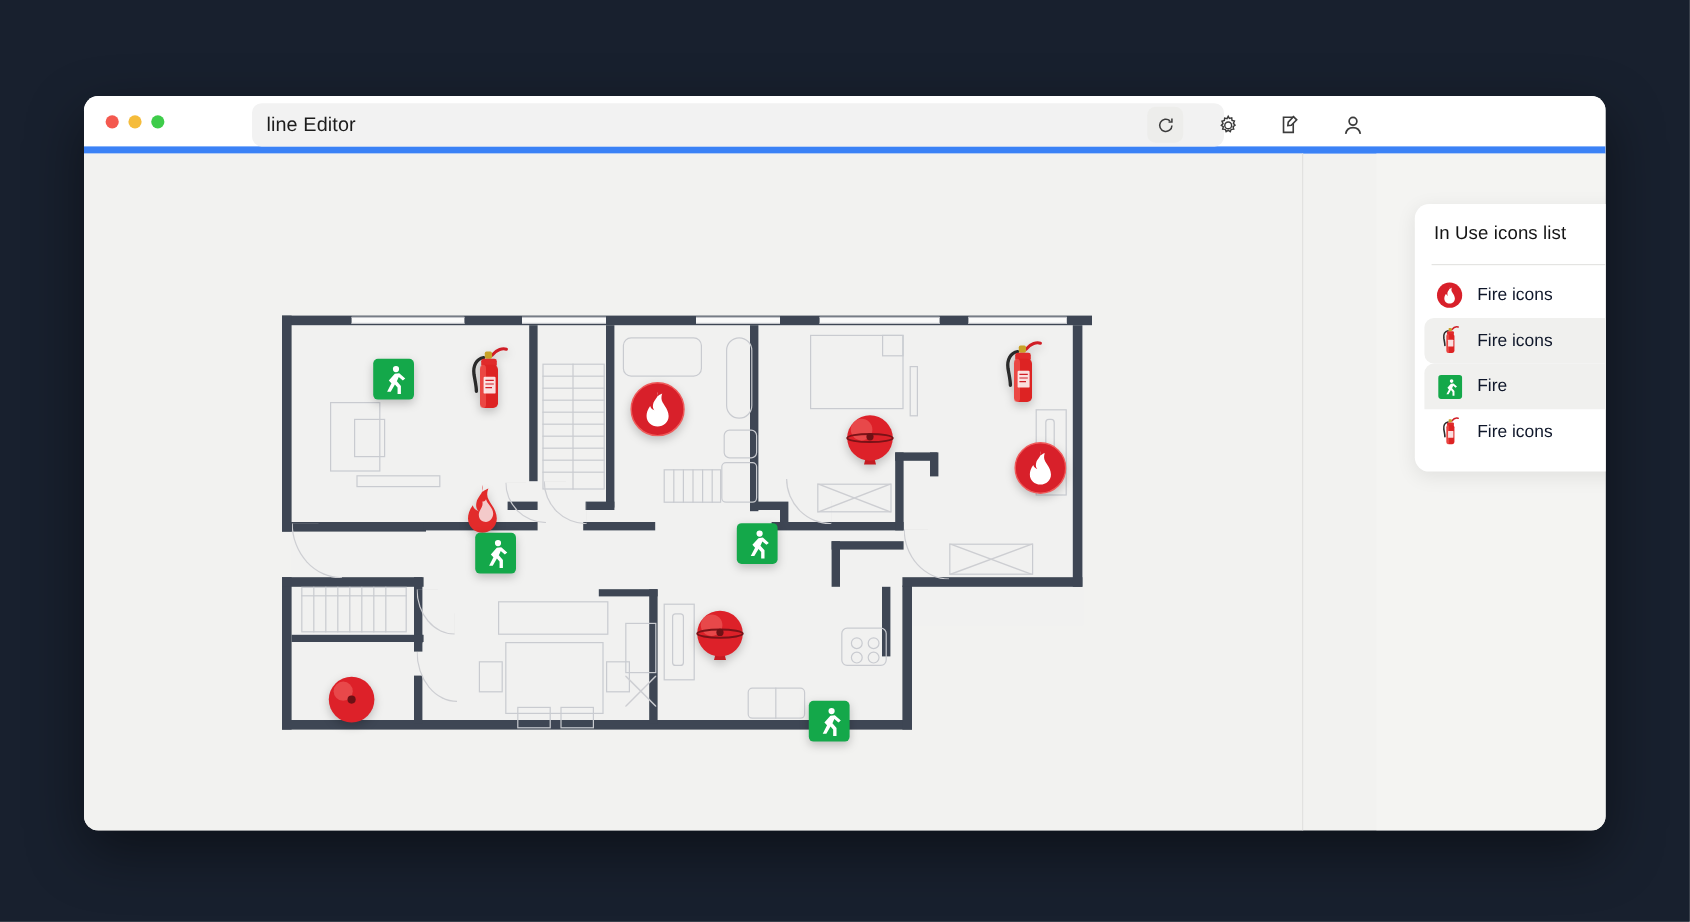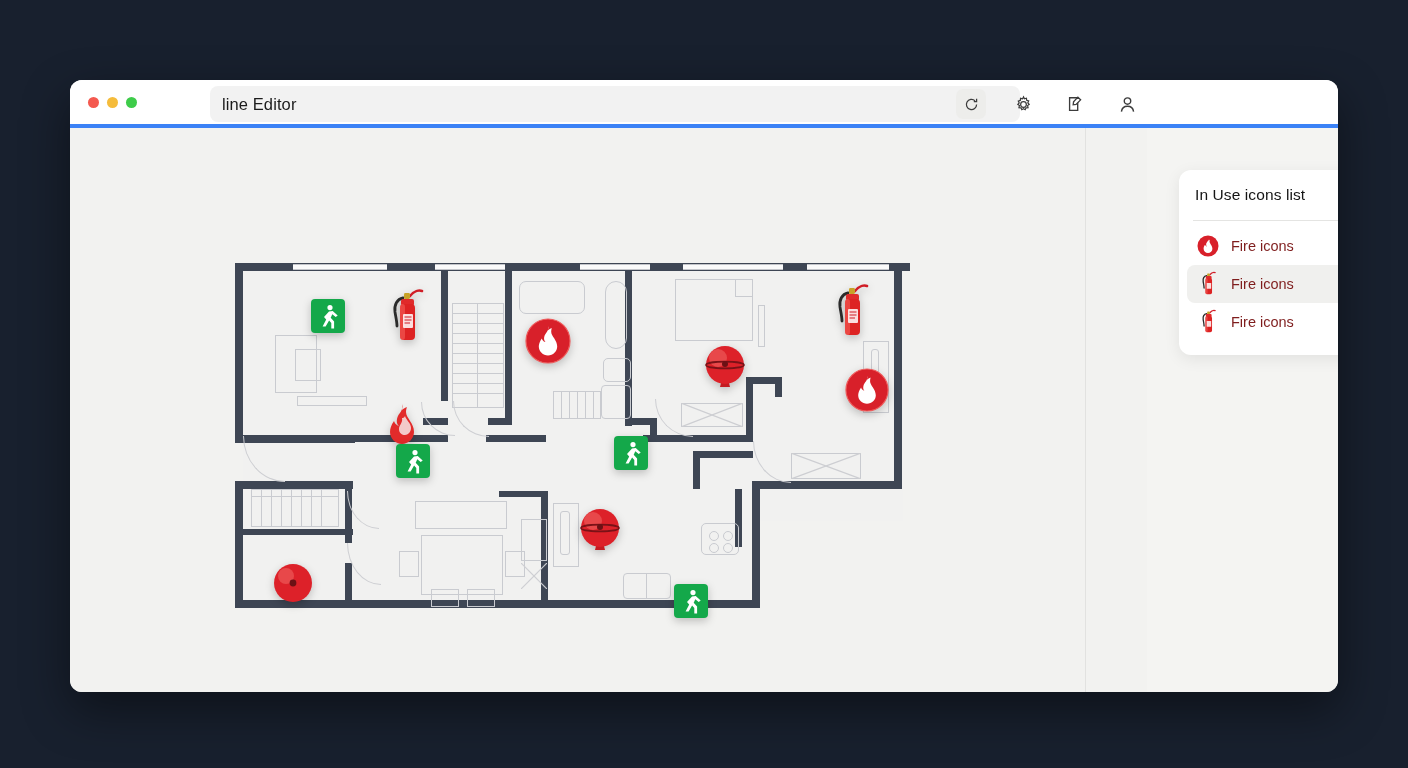--- a/index.html
+++ b/index.html
@@ -17,21 +17,21 @@
     width: 1268px; height: 612px;
     background: #f2f2f0;
     border-radius: 12px;
     box-shadow: 0 18px 48px rgba(0,0,0,.45);
     overflow: hidden;
   }
   .titlebar {
     position: relative; height: 48px;
     background: #ffffff;
     display: flex; align-items: center;
-    border-bottom: 4px solid #3b82f6;
+    border-bottom: 6px solid #3b82f6;
   }
   .traffic { display: flex; gap: 8px; padding-left: 18px; }
   .dot { width: 11px; height: 11px; border-radius: 50%; }
   .dot.r { background: #f4594f; }
   .dot.y { background: #f5bc3b; }
   .dot.g { background: #3ecc4a; }
 
   .urlfield {
     position: absolute; left: 140px; top: 6px;
     width: 810px; height: 36px;
@@ -92,21 +92,21 @@
     border-radius: 8px;
   }
   .list-item.sel { background: #f0f0ee; }
   .list-item.sel-top { background:#f0f0ee; border-radius:8px 8px 0 0; }
   .list-item.sel-bot { background:#f0f0ee; border-radius:0 0 8px 8px; }
   .li-icon {
     width: 26px; height: 26px; margin-right: 10px;
     display: flex; align-items: center; justify-content: center;
     flex: 0 0 26px;
   }
-  .li-label { font-size: 14.5px; color: #7f1d1d; }
+  .li-label { font-size: 14.5px; color: #0f172a; }
 
   
   .pscroll {
     position: absolute; right: 9px; top: 25px;
     width: 7px; height: 200px;
     background: #d8d8d6; border-radius: 4px;
   }
 
   
   .wall { position: absolute; background: #3e4654; }
@@ -440,20 +440,30 @@
                   <rect x="11" y="11" width="13" height="7" rx="2" fill="#e02a2a"></rect>
                   <rect x="10" y="16" width="15" height="36" rx="4" fill="#dd2323"></rect>
                   <rect x="10" y="16" width="5" height="36" rx="3" fill="#f25a55" opacity=".6"></rect>
                   <rect x="13" y="27" width="10" height="13" rx="1" fill="#fff" opacity=".85"></rect>
                 </svg>
             </span>
             <span class="li-label">Fire icons</span>
           </div>
 
 
+          <div class="list-item sel-top">
+            <span class="li-icon">
+              <svg width="21" height="21" viewBox="0 0 36 36">
+                  <rect x="1" y="1" width="34" height="34" rx="4" fill="#14a84a"></rect>
+                  <path d="M20 7a2.6 2.6 0 1 1 0 5.2A2.6 2.6 0 0 1 20 7z" fill="#fff"></path>
+                  <path d="M19 13.5l-5 5.5 2.2 2.4-3.6 7h3l3.5-6 2.2 2.6v5.4h2.8v-6.8l-3.4-3.8 1.6-3.6 3.4 2.8 2-1.6-5-4.4z" fill="#fff"></path>
+                </svg>
+            </span>
+            <span class="li-label">Fire</span>
+          </div>
 
 
           <div class="list-item">
             <span class="li-icon">
               <svg width="15" height="26" viewBox="0 0 34 58">
                   <path d="M20 8c4-5 9-6 12-5" stroke="#d01d26" stroke-width="3" fill="none" stroke-linecap="round"></path>
                   <path d="M13 10C7 11 4 17 5 24c1 6 2 10 2 14" stroke="#2a2a2a" stroke-width="3" fill="none" stroke-linecap="round"></path>
                   <rect x="14" y="5" width="6" height="6" rx="1.4" fill="#c8a227"></rect>
                   <rect x="11" y="11" width="13" height="7" rx="2" fill="#e02a2a"></rect>
                   <rect x="10" y="16" width="15" height="36" rx="4" fill="#dd2323"></rect>

